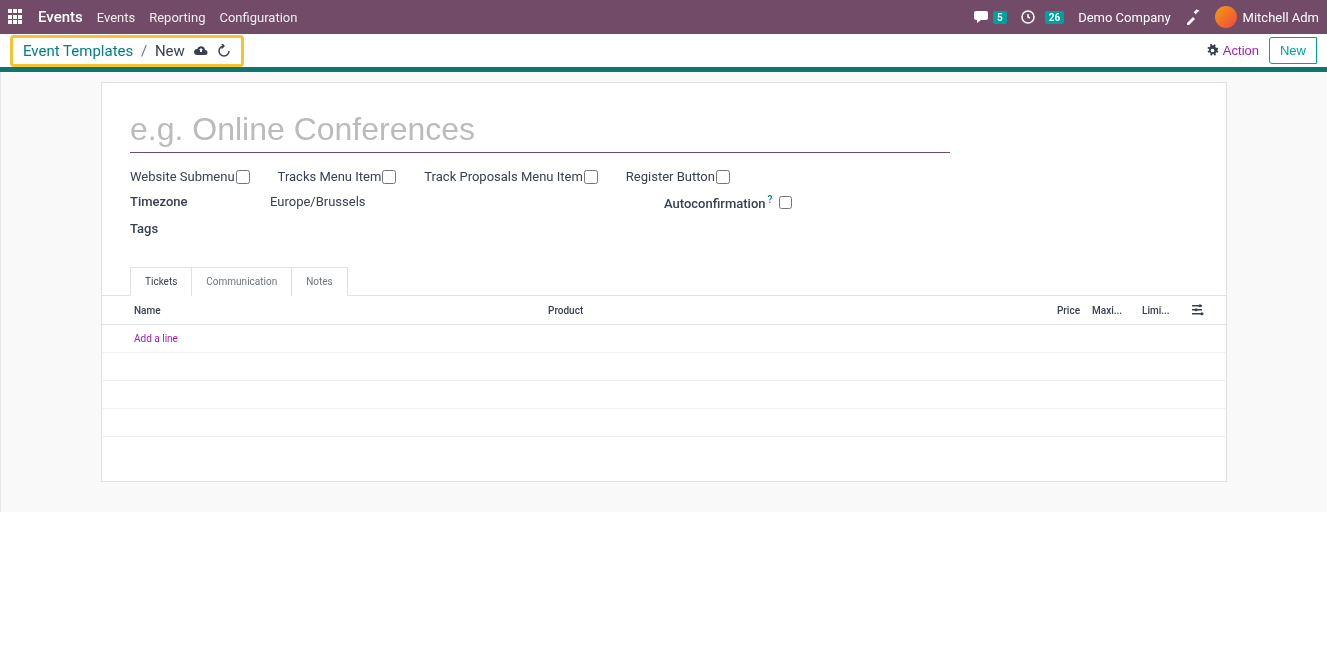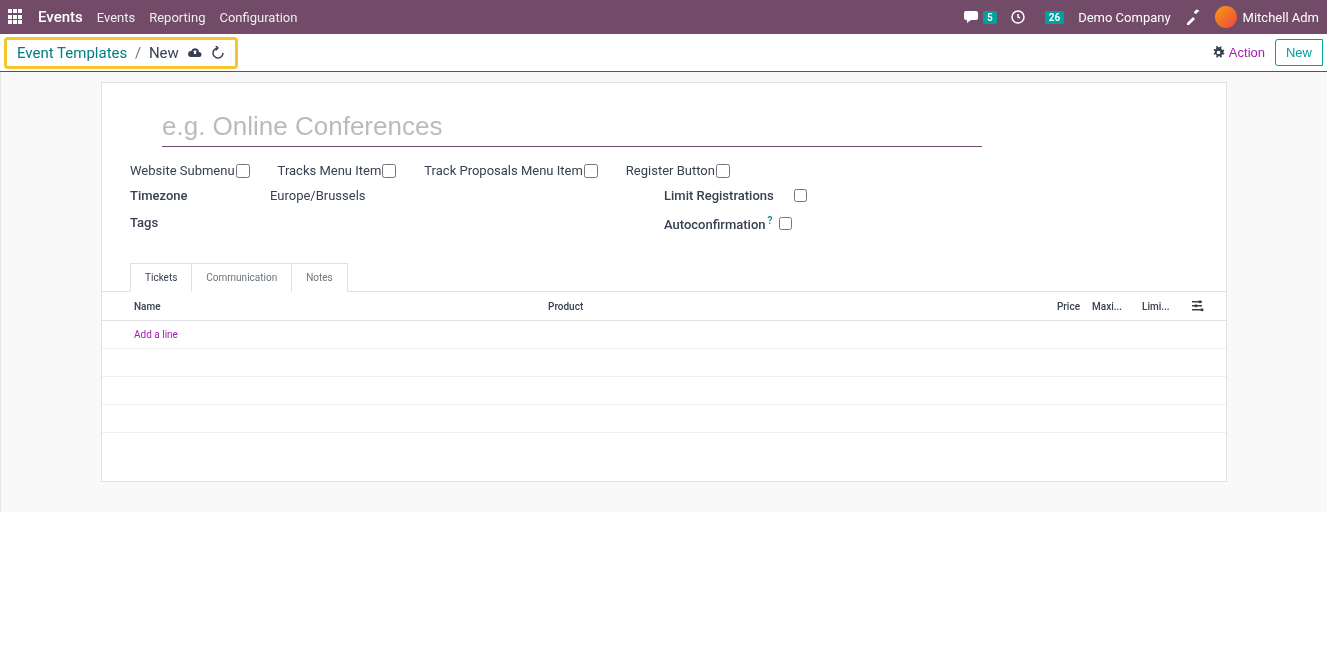--- a/index.html
+++ b/index.html
@@ -8,41 +8,41 @@
 
 .topnav { height: 34px; background: #714B67; display: flex; align-items: center; color: #fff; padding: 0 8px; }
 .topnav-left { display: flex; align-items: center; gap: 14px; }
 .apps-icon { width: 16px; height: 16px; display: flex; flex-wrap: wrap; gap: 1px; cursor: pointer; }
 .apps-icon span { width: 4px; height: 4px; background: #fff; }
 .app-name { font-weight: 500; font-size: 15px; }
 .nav-item { font-size: 13px; color: #eee; cursor: pointer; }
 .topnav-right { margin-left: auto; display: flex; align-items: center; gap: 14px; }
 .chat-badge { display: flex; align-items: center; gap: 3px; cursor: pointer; }
 .chat-badge .count { background: #00A09D; color: #fff; font-size: 10px; padding: 1px 4px; border-radius: 2px; font-weight: 600; }
-.clock-badge { display: flex; align-items: center; gap: 20px; cursor: pointer; justify-content: center; }
+.clock-badge { display: flex; align-items: center; gap: 10px; cursor: pointer; justify-content: center; }
 .clock-badge .count { background: #00A09D; color: #fff; font-size: 10px; padding: 1px 4px; border-radius: 2px; font-weight: 600; }
 .avatar { width: 22px; height: 22px; border-radius: 50%; background: linear-gradient(135deg,#f59e0b,#ef4444); }
 .user-area { display: flex; align-items: center; gap: 6px; cursor: pointer; font-size: 13px; }
 
 
-.controlbar { height: 38px; border-bottom: 1px solid #0f766e; display: flex; align-items: center; padding: 0 4px; }
+.controlbar { height: 38px; border-bottom: 5px solid #0f766e; display: flex; align-items: center; padding: 0 10px; }
 .highlight-box { display: flex; align-items: center; gap: 8px; padding: 4px 10px; border: 3px solid #f5c431; border-radius: 4px; }
 .breadcrumb { font-size: 15px; }
 .breadcrumb a { color: #017e84; text-decoration: none; }
 .breadcrumb .sep { color: #6c757d; margin: 0 4px; }
 .breadcrumb .current { color: #374151; }
 .controlbar-right { margin-left: auto; display: flex; align-items: center; gap: 10px; }
 .action-btn { display: flex; align-items: center; gap: 4px; color: #a21caf; cursor: pointer; background: none; border: none; font-size: 13px; }
 .new-btn { border: 1px solid #00A09D; color: #00A09D; background: #fff; padding: 5px 10px; cursor: pointer; font-size: 13px; border-radius: 3px 0 0 3px; }
 
 
 .sheet-wrap { padding: 10px 100px 30px 100px; background: #f9f9f9; border-left: 1px solid #e5e7eb;}
 .sheet { background: #fff; border: 1px solid #dee2e6; padding: 24px 28px 0 28px; min-height: 400px; }
 .field-label-small { font-size: 12px; color: #374151; display: block; margin-bottom: 2px; }
-.title-input { width: 820px; font-size: 26px; border: none; border-bottom: 1px solid #714B67; padding: 4px 0; outline: none; color: #a16207; margin-left: 32px; }
+.title-input { width: 820px; font-size: 32px; border: none; border-bottom: 1px solid #714B67; padding: 4px 0; outline: none; color: #a16207; }
 .title-input::placeholder { color: #bbb; }
 .checkrow { display: flex; gap: 8px; margin-top: 16px; font-size: 13px; flex-wrap: wrap; align-items: flex-end; }
 .checkitem { display: flex; align-items: center; margin-right: 2px; }
 .checkitem label { margin-right: 1px; }
 .checkitem input { width: 14px; height: 14px; }
 .fields-row { display: flex; margin-top: 10px; }
 .fields-col { flex: 1; }
 .field-line { display: flex; align-items: center; margin-bottom: 12px; font-size: 13px; }
 .field-line .lbl { width: 140px; color: #374151; font-weight: 500; }
 .field-line .val { color: #374151; }
@@ -169,24 +169,20 @@
         <div class="field-line">
           <span class="lbl">Timezone</span>
           <span class="val">Europe/Brussels</span>
         </div>
         <div class="field-line">
           <span class="lbl">Tags</span>
           <span class="val"></span>
         </div>
       </div>
       <div class="fields-col">
-        <div class="field-line">
-          <span class="lbl" style="width:auto; margin-right:20px;">Limit Registrations</span>
-          <input type="checkbox" style="">
-        </div>
         <div class="field-line">
           <span class="lbl" style="width:auto; margin-right:7px;">
             <span>Autoconfirmation</span><span class="help-q">?</span>
           </span>
           <input type="checkbox" style="">
         </div>
       </div>
     </div>
 
     

